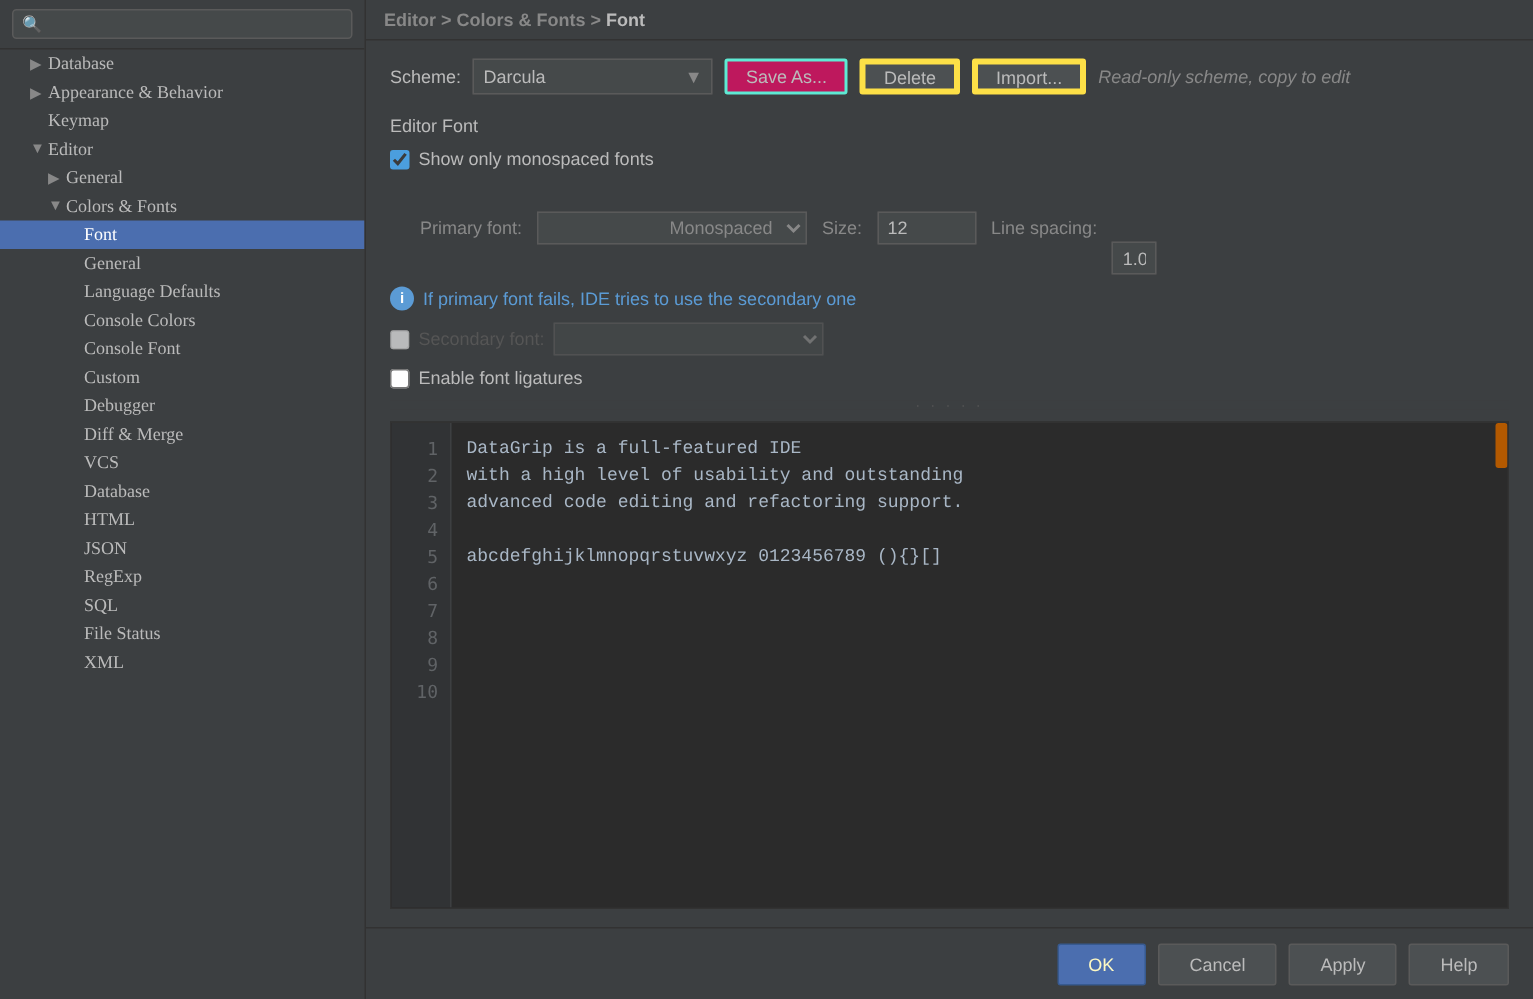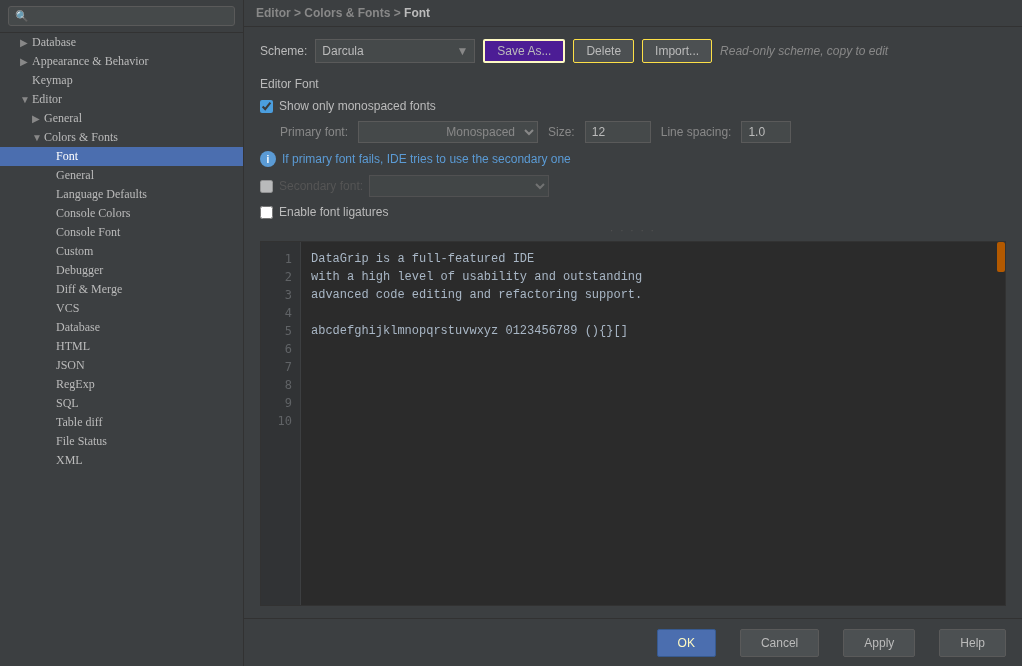--- a/index.html
+++ b/index.html
@@ -140,31 +140,31 @@
       cursor: pointer;
       display: flex;
       align-items: center;
       justify-content: space-between;
       height: 24px;
     }
 
     .btn {
       padding: 2px 12px;
       height: 24px;
-      border: 1px solid #fde047;
+      border: 4px solid #fde047;
       background: #4c5052;
       color: #bbbbbb;
       cursor: pointer;
       font-size: 12px;
       border-radius: 2px;
     }
 
     .btn.primary-outline {
-      border: 2px solid #fef9c3;
-      background: #4c1d95;
+      border: 2px solid #5eead4;
+      background: #be185d;
       color: #bbbbbb;
     }
 
     .readonly-text {
       color: #888;
       font-style: italic;
       font-size: 12px;
     }
 
     .section-title {
@@ -218,22 +218,23 @@
       width: 66px;
       height: 22px;
     }
 
     .spacing-input {
       background: #45494a;
       border: 1px solid #5a5a5a;
       color: #bbbbbb;
       padding: 2px 6px;
       font-size: 12px;
-      width: 50px;
+      width: 30px;
       height: 22px;
+      margin-top: 40px;
     }
 
     .info-row {
       display: flex;
       align-items: center;
       gap: 6px;
       margin-bottom: 8px;
       color: #5b9bd5;
       font-size: 12px;
     }
@@ -347,21 +348,20 @@
 
     .bottom-bar .btn-secondary {
       background: #4c5052;
       border: 1px solid #5a5a5a;
       color: #bbbbbb;
       padding: 4px 20px;
       height: 28px;
       cursor: pointer;
       font-size: 12px;
       border-radius: 2px;
-      margin-left: 16px;
     }
 
     
     .sidebar::-webkit-scrollbar {
       width: 6px;
     }
     .sidebar::-webkit-scrollbar-track {
       background: #3c3f41;
     }
     .sidebar::-webkit-scrollbar-thumb {
@@ -459,24 +459,20 @@
           <span class="arrow"></span>
           <span class="label">JSON</span>
         </div>
         <div class="tree-item tree-indent-3">
           <span class="arrow"></span>
           <span class="label">RegExp</span>
         </div>
         <div class="tree-item tree-indent-3">
           <span class="arrow"></span>
           <span class="label">SQL</span>
-        </div>
-        <div class="tree-item tree-indent-3">
-          <span class="arrow"></span>
-          <span class="label">Table diff</span>
         </div>
         <div class="tree-item tree-indent-3">
           <span class="arrow"></span>
           <span class="label">File Status</span>
         </div>
         <div class="tree-item tree-indent-3">
           <span class="arrow"></span>
           <span class="label">XML</span>
         </div>
       </div>

